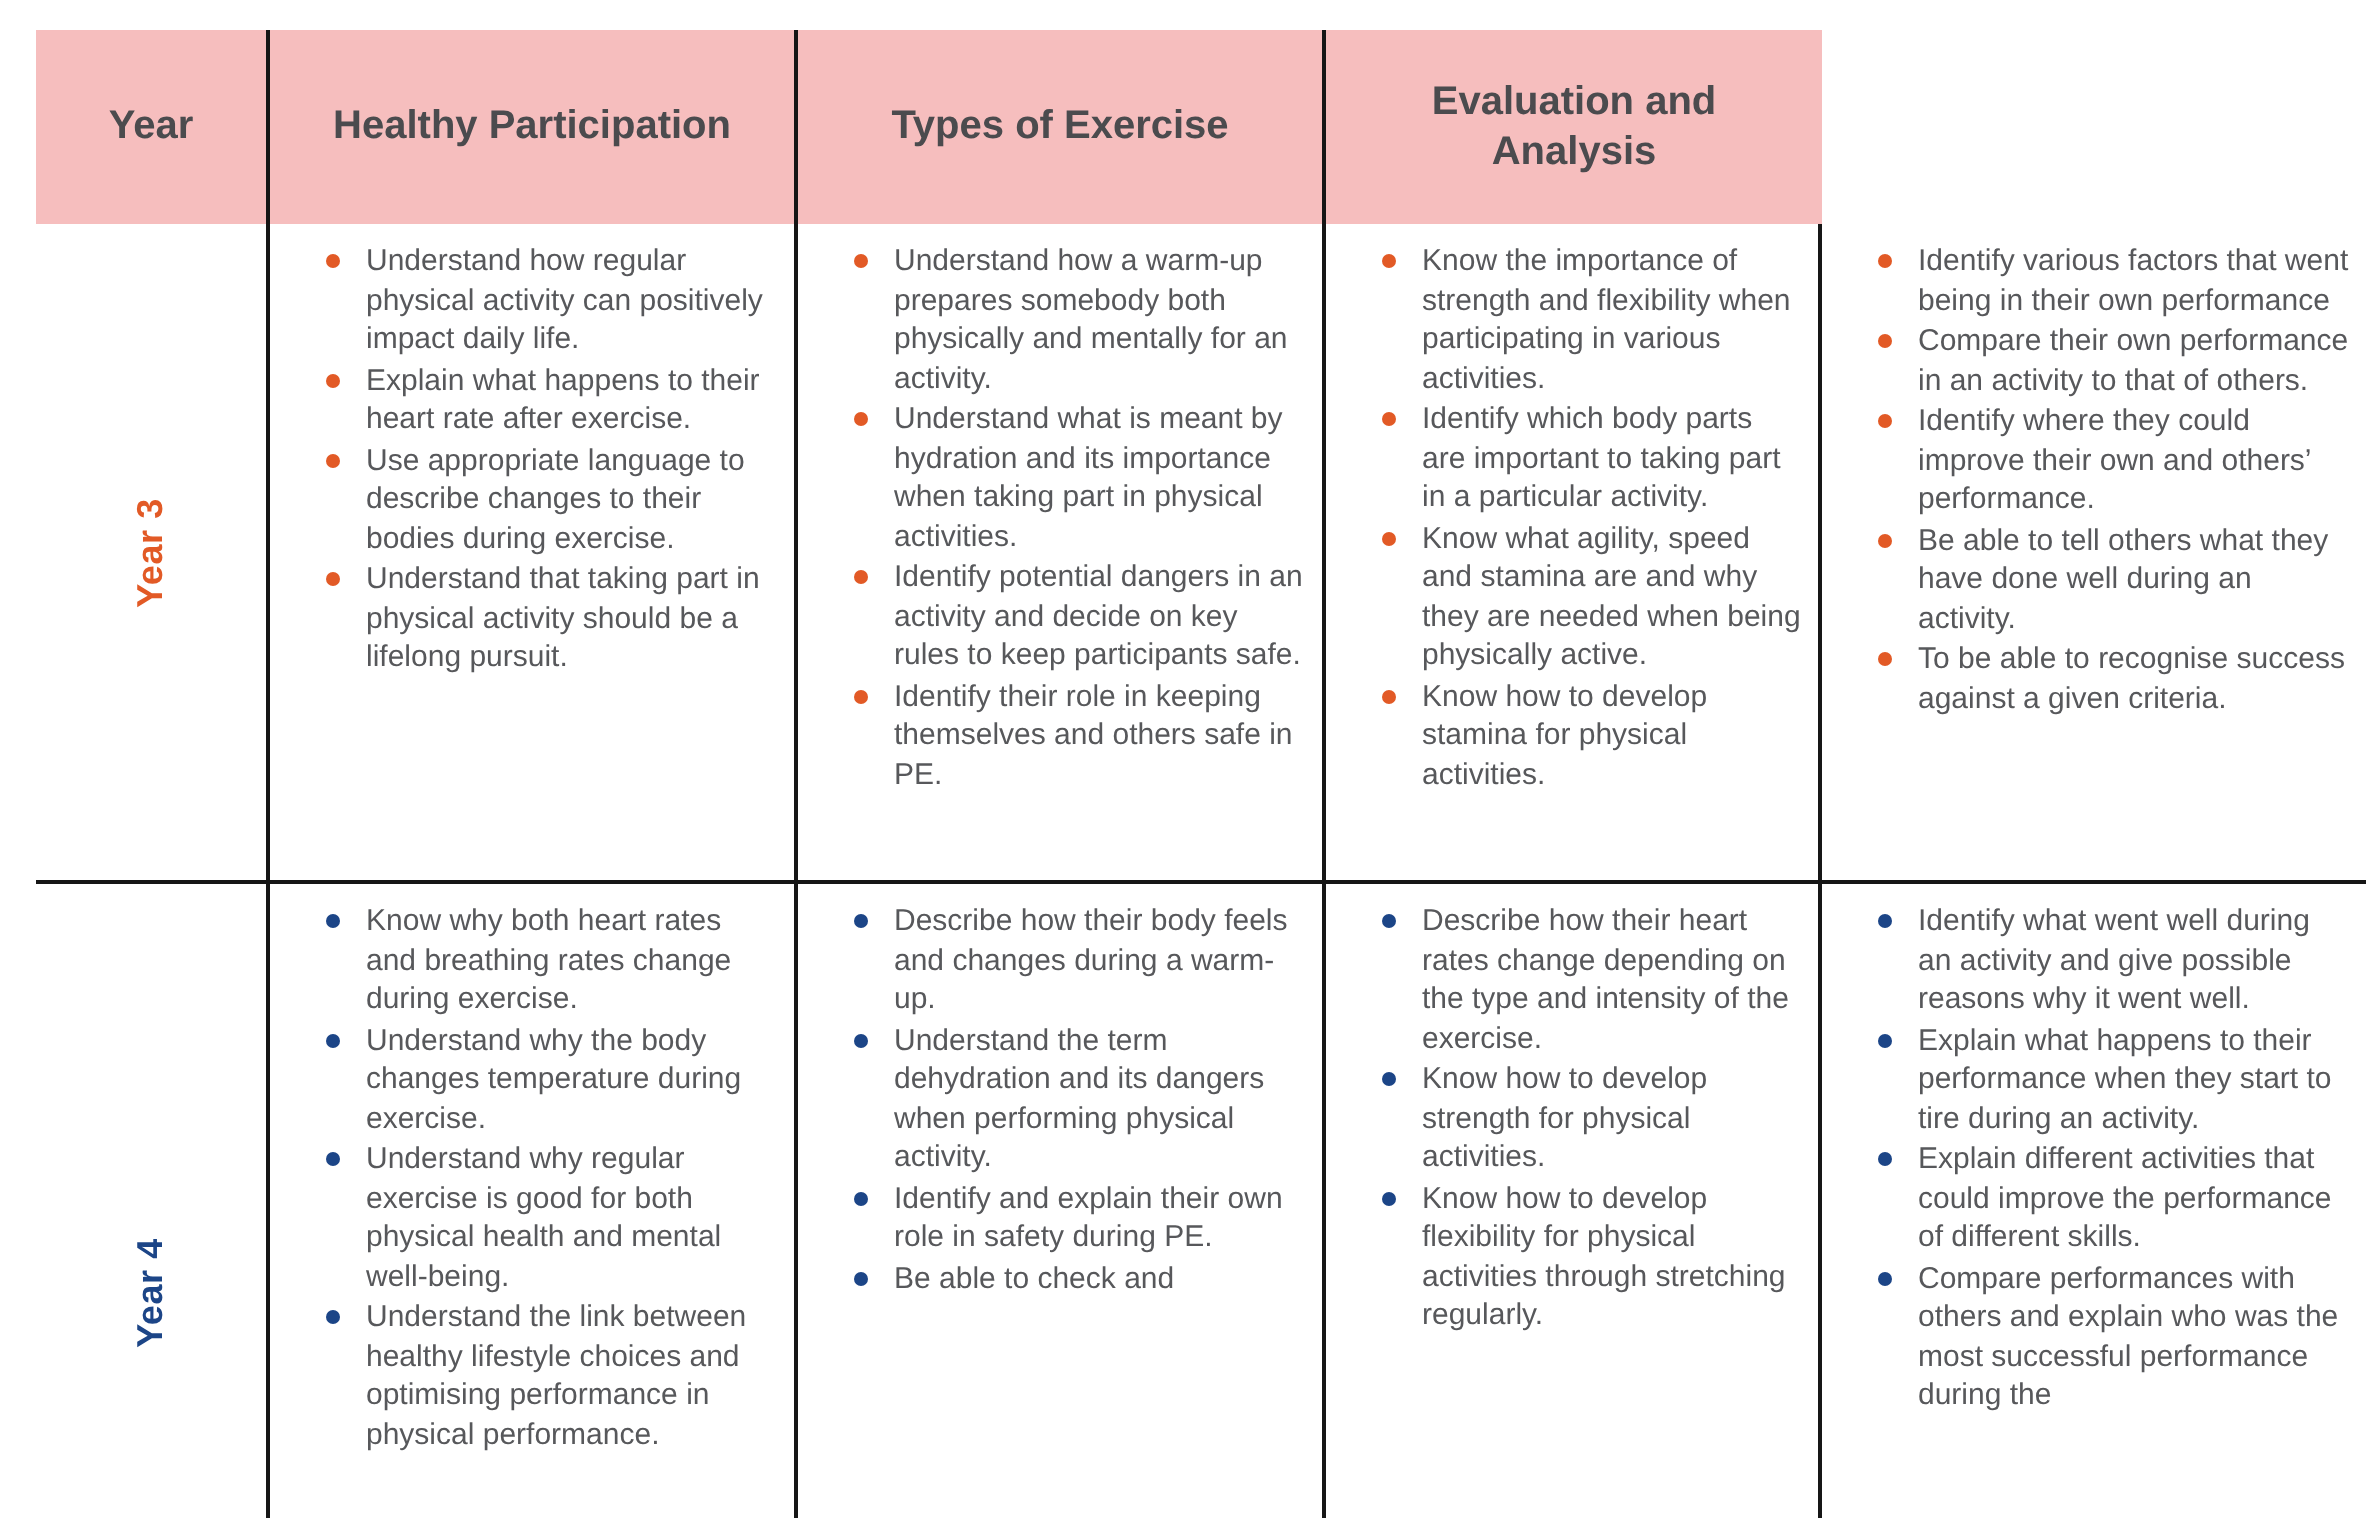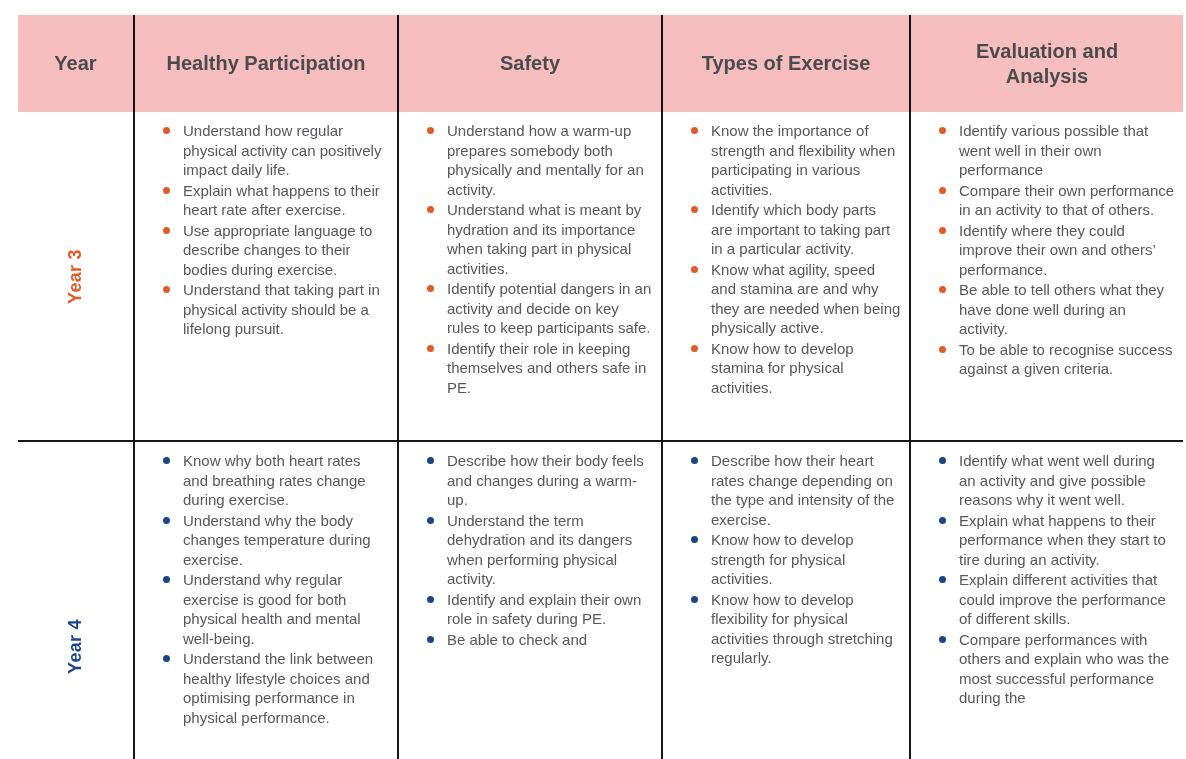--- a/index.html
+++ b/index.html
@@ -93,21 +93,20 @@
 </style>
 </head>
 <body>
 
 <div class="page">
   <div class="table">
 
     <div class="row header">
       <div class="cell year-col">Year</div>
       <div class="cell">Healthy Participation</div>
-      <div class="cell">Safety</div>
       <div class="cell">Types of Exercise</div>
       <div class="cell">Evaluation and Analysis</div>
     </div>
 
     <div class="row body y3">
       <div class="cell year-cell">
         <span class="year-label">Year 3</span>
       </div>
       <div class="cell">
         <ul class="objectives">
@@ -128,21 +127,21 @@
       <div class="cell">
         <ul class="objectives">
           <li>Know the importance of strength and flexibility when participating in various activities.</li>
           <li>Identify which body parts are important to taking part in a particular activity.</li>
           <li>Know what agility, speed and stamina are and why they are needed when being physically active.</li>
           <li>Know how to develop stamina for physical activities.</li>
         </ul>
       </div>
       <div class="cell">
         <ul class="objectives">
-          <li>Identify various possible that went well in their own performance</li>
+          <li>Identify various factors that went being in their own performance</li>
           <li>Compare their own performance in an activity to that of others.</li>
           <li>Identify where they could improve their own and others’ performance.</li>
           <li>Be able to tell others what they have done well during an activity.</li>
           <li>To be able to recognise success against a given criteria.</li>
         </ul>
       </div>
     </div>
 
     <div class="row body y4">
       <div class="cell year-cell">

